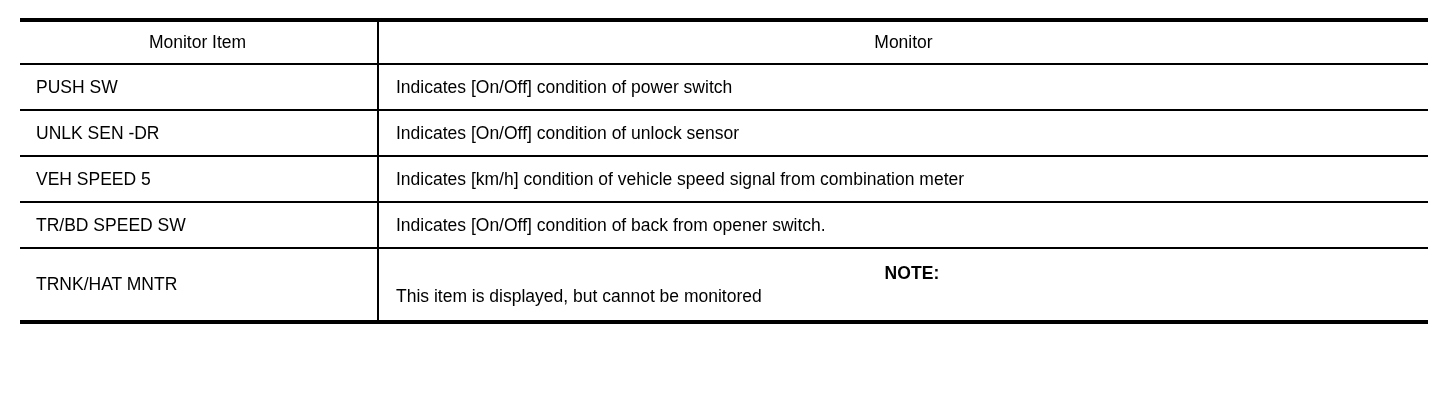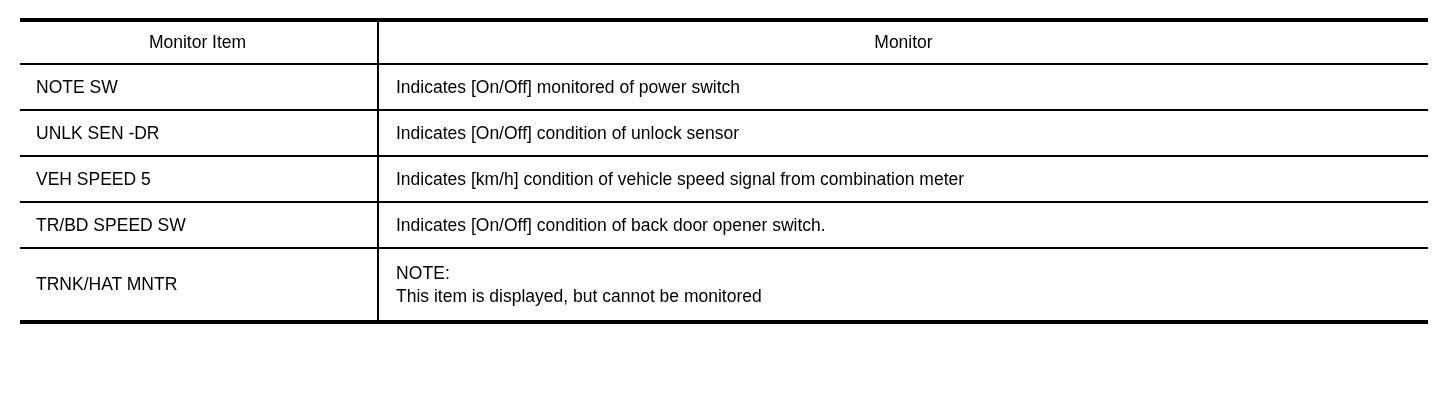--- a/index.html
+++ b/index.html
@@ -82,23 +82,24 @@
     text-align: left;
   }
 
   .head-row .cell-item-inner,
   .head-row .cell-contents-inner {
     padding-left: 0;
     text-align: center;
   }
 
   .note-title {
-    font-weight: normal;
+    font-weight: bold;
     display: block;
     letter-spacing: 0.1px;
+    text-align: center;
   }
   .note-body {
     display: block;
   }
 </style>
 </head>
 <body>
 
 <div class="page">
 
@@ -116,24 +117,24 @@
         <th>
           <div class="cell-contents-inner">Monitor</div>
         </th>
       </tr>
     </thead>
 
     <tbody>
 
       <tr class="body-row row-rule">
         <td class="cell-item">
-          <div class="cell-item-inner">NOTE SW</div>
+          <div class="cell-item-inner">PUSH SW</div>
         </td>
         <td>
-          <div class="cell-contents-inner">Indicates [On/Off] monitored of power switch</div>
+          <div class="cell-contents-inner">Indicates [On/Off] condition of power switch</div>
         </td>
       </tr>
 
       <tr class="body-row row-rule">
         <td class="cell-item">
           <div class="cell-item-inner">UNLK SEN -DR</div>
         </td>
         <td>
           <div class="cell-contents-inner">Indicates [On/Off] condition of unlock sensor</div>
         </td>
@@ -146,21 +147,21 @@
         <td>
           <div class="cell-contents-inner">Indicates [km/h] condition of vehicle speed signal from combination meter</div>
         </td>
       </tr>
 
       <tr class="body-row row-rule">
         <td class="cell-item">
           <div class="cell-item-inner">TR/BD SPEED SW</div>
         </td>
         <td>
-          <div class="cell-contents-inner">Indicates [On/Off] condition of back door opener switch.</div>
+          <div class="cell-contents-inner">Indicates [On/Off] condition of back from opener switch.</div>
         </td>
       </tr>
 
       <tr class="body-row tall row-rule">
         <td class="cell-item">
           <div class="cell-item-inner">TRNK/HAT MNTR</div>
         </td>
         <td>
           <div class="cell-contents-inner">
             <span class="note-title">NOTE:</span>

